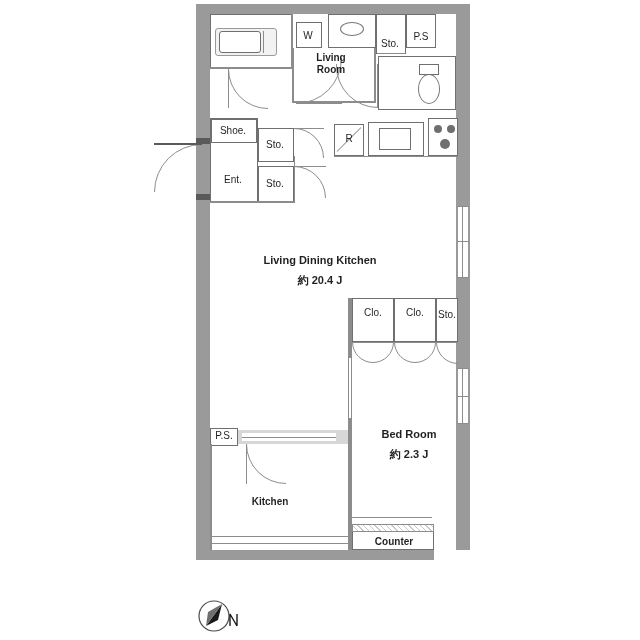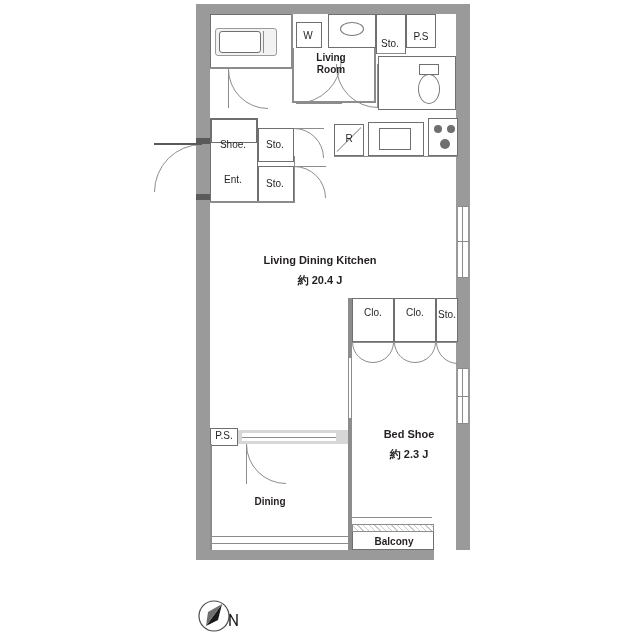--- a/index.html
+++ b/index.html
@@ -176,41 +176,41 @@
 
   <div class="box" style="left:352px;top:524px;width:82px;height:26px;"></div>
   <div class="hatch" style="left:352px;top:524px;width:82px;height:8px;"></div>
 
   <div class="white" style="left:352px;top:512px;width:80px;height:10px;"></div>
   <div class="ln" style="left:352px;top:517px;width:80px;height:1px;"></div>
 
   <div class="lbl c big bold" style="left:320px;top:254px;">Living Dining Kitchen</div>
   <div class="lbl c big bold" style="left:320px;top:274px;">約 20.4 J</div>
 
-  <div class="lbl c big bold" style="left:409px;top:428px;">Bed Shoe</div>
+  <div class="lbl c big bold" style="left:409px;top:428px;">Bed Room</div>
   <div class="lbl c big bold" style="left:409px;top:448px;">約 2.3 J</div>
 
-  <div class="lbl c bold" style="left:270px;top:496px;">Dining</div>
+  <div class="lbl c bold" style="left:270px;top:496px;">Kitchen</div>
 
   <div class="lbl c bold" style="left:331px;top:52px;">Living</div>
   <div class="lbl c bold" style="left:331px;top:64px;">Room</div>
 
   <div class="lbl c" style="left:308px;top:30px;">W</div>
   <div class="lbl c" style="left:390px;top:38px;">Sto.</div>
   <div class="lbl c" style="left:421px;top:31px;">P.S</div>
-  <div class="lbl c" style="left:233px;top:139px;">Shoe.</div>
+  <div class="lbl c" style="left:233px;top:125px;">Shoe.</div>
   <div class="lbl c" style="left:275px;top:139px;">Sto.</div>
   <div class="lbl c" style="left:275px;top:178px;">Sto.</div>
   <div class="lbl c" style="left:233px;top:174px;">Ent.</div>
   <div class="lbl c" style="left:349px;top:133px;">R</div>
   <div class="lbl c" style="left:373px;top:307px;">Clo.</div>
   <div class="lbl c" style="left:415px;top:307px;">Clo.</div>
   <div class="lbl c" style="left:447px;top:309px;">Sto.</div>
   <div class="lbl c" style="left:224px;top:430px;">P.S.</div>
-  <div class="lbl c bold" style="left:394px;top:536px;">Balcony</div>
+  <div class="lbl c bold" style="left:394px;top:536px;">Counter</div>
 
   <div id="compass">
     <svg width="52" height="40" viewBox="0 0 52 40">
       <circle cx="18" cy="20" r="15" fill="none" stroke="#4a4a4a" stroke-width="1.2"></circle>
       <polygon points="10,30 26,8 22,24" fill="#1a1a1a"></polygon>
       <polygon points="10,30 26,8 12,16" fill="#6f6f6f"></polygon>
       <path d="M34 18 L34 30 M34 18 L41 30 M41 18 L41 30" fill="none" stroke="#1a1a1a" stroke-width="1.4"></path>
     </svg>
   </div>
 

